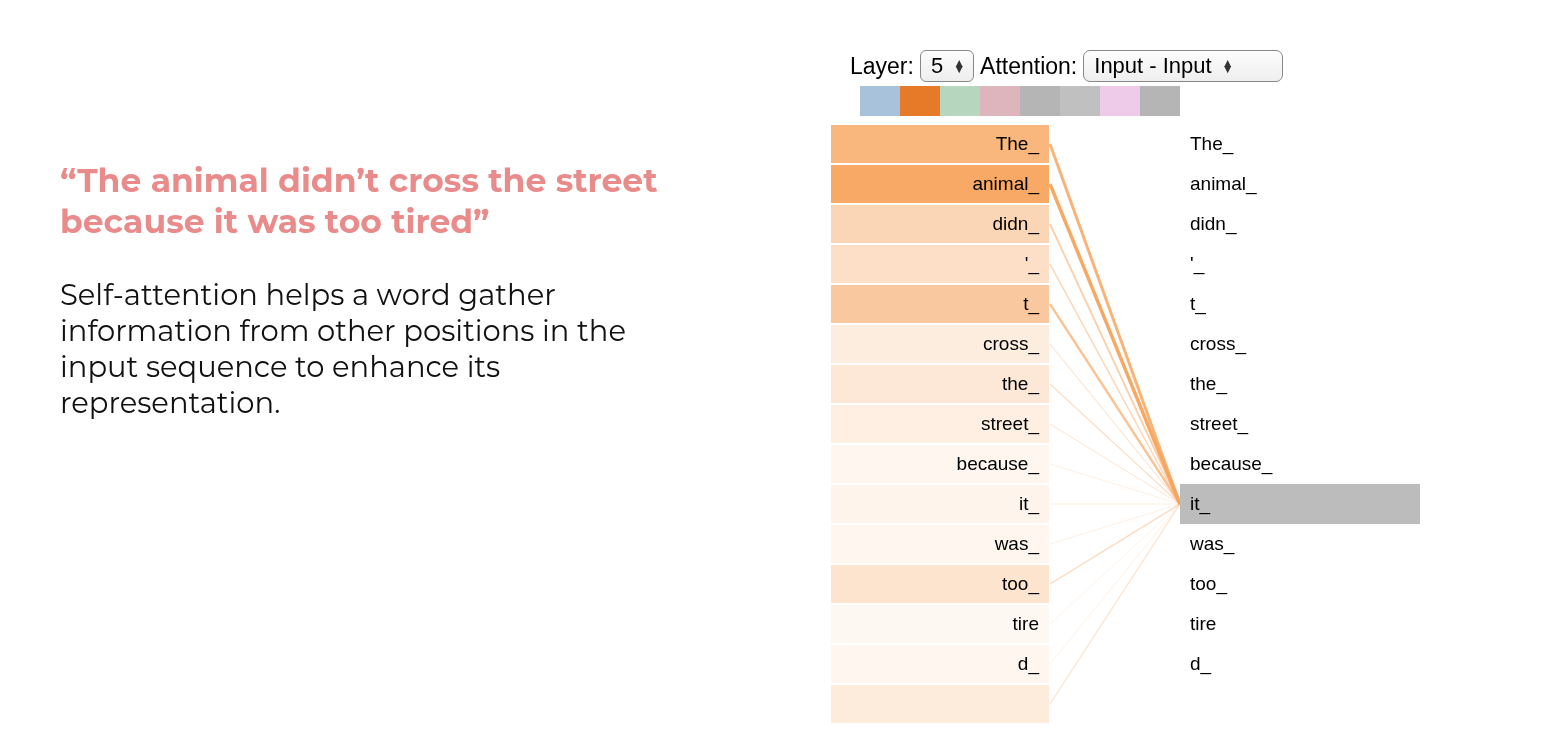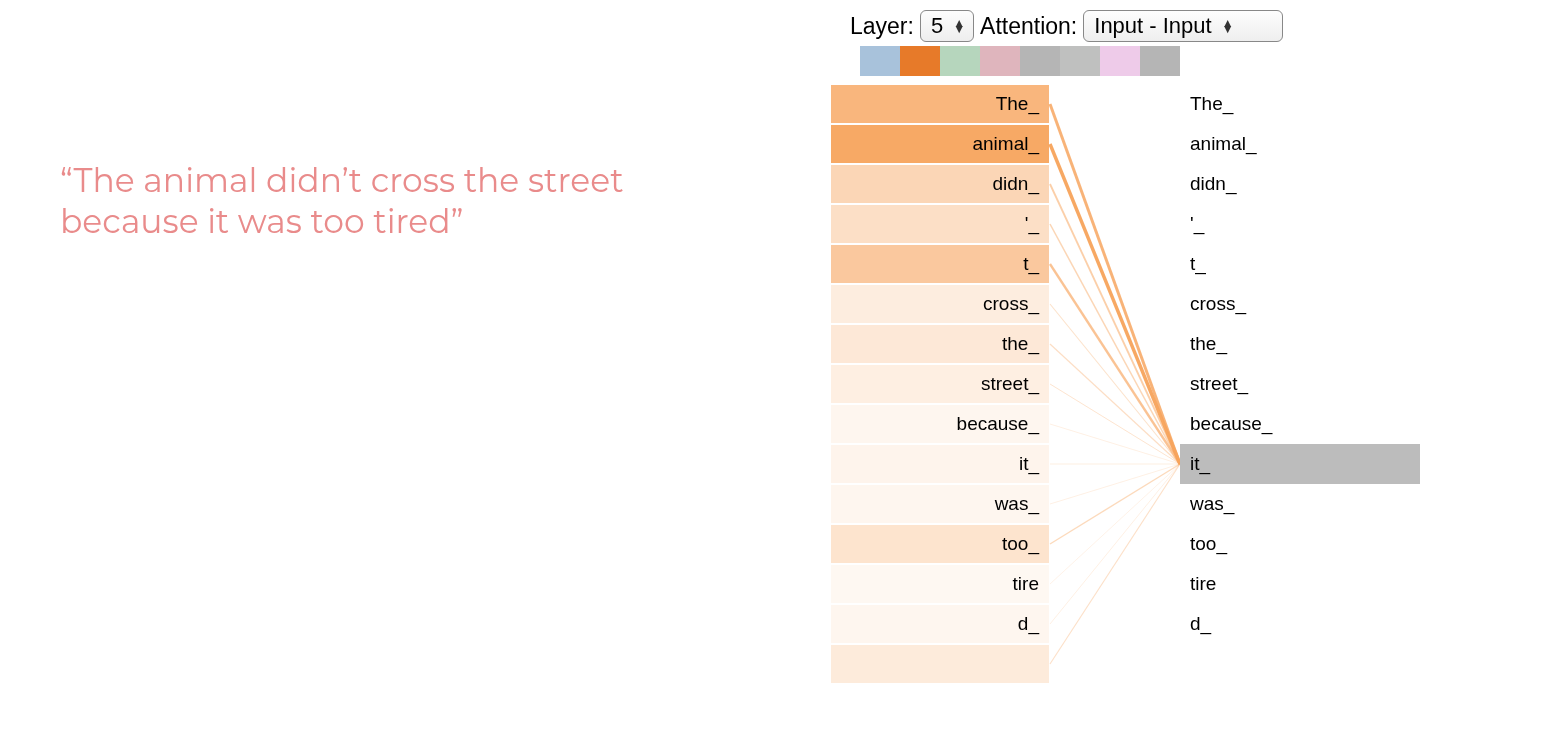--- a/index.html
+++ b/index.html
@@ -13,21 +13,21 @@
   }
   .left-pane{
     position:absolute;
     left:60px; top:160px;
     width:620px;
   }
   .quote{
     font-family:Montserrat,"Helvetica Neue",Arial,sans-serif;
     font-size:33px;
     line-height:1.25;
-    font-weight:400;
+    font-weight:700;
     color:#e98b8b;
     margin:0 0 34px 0;
   }
   .explain{
     font-family:Montserrat,"Helvetica Neue",Arial,sans-serif;
     font-size:29px;
     line-height:1.25;
     color:#111;
     margin:0;
   }
@@ -35,20 +35,21 @@
   .viz{
     position:absolute;
     left:770px; top:10px;
     width:760px;
   }
   .controls{
     display:flex;align-items:center;gap:6px;
     font-size:23px;
     margin-bottom:4px;
     padding-left:80px;
+    margin-top:40px;
   }
   .sel{
     display:inline-flex;align-items:center;
     border:1px solid #888;border-radius:6px;
     background:linear-gradient(#fdfdfd,#eee);
     padding:2px 8px 2px 10px;
     font-size:22px;
     cursor:pointer;
     white-space:nowrap;
   }
@@ -94,34 +95,35 @@
     left:280px; top:0;
     width:130px; height:640px;
     overflow:visible;
   }
 </style>
 </head>
 <body>
 
 <div class="left-pane">
   <p class="quote">“The animal didn’t cross the street because it was too tired”</p>
+  <p class="explain">Self-attention helps a word gather information from other positions in the input sequence to enhance its representation.</p>
 </div>
 
 <div class="viz">
   <div class="controls">
     <span>Layer:</span>
     <span class="sel">
       <span>5</span>
       <span class="updown">
           <span>▲</span>
           <span>▼</span>
         </span>
     </span>
     <span>Attention:</span>
-    <span class="sel" style="min-width:180px;">
+    <span class="sel" style="min-width:180px;border-radius:7px;">
       <span>Input - Input</span>
       <span class="updown">
           <span>▲</span>
           <span>▼</span>
         </span>
     </span>
   </div>
   <div class="swatches" id="swatches">
       <div class="swatch" style="background: rgb(168, 194, 219);"></div>
       <div class="swatch" style="background: rgb(231, 122, 41);"></div>

